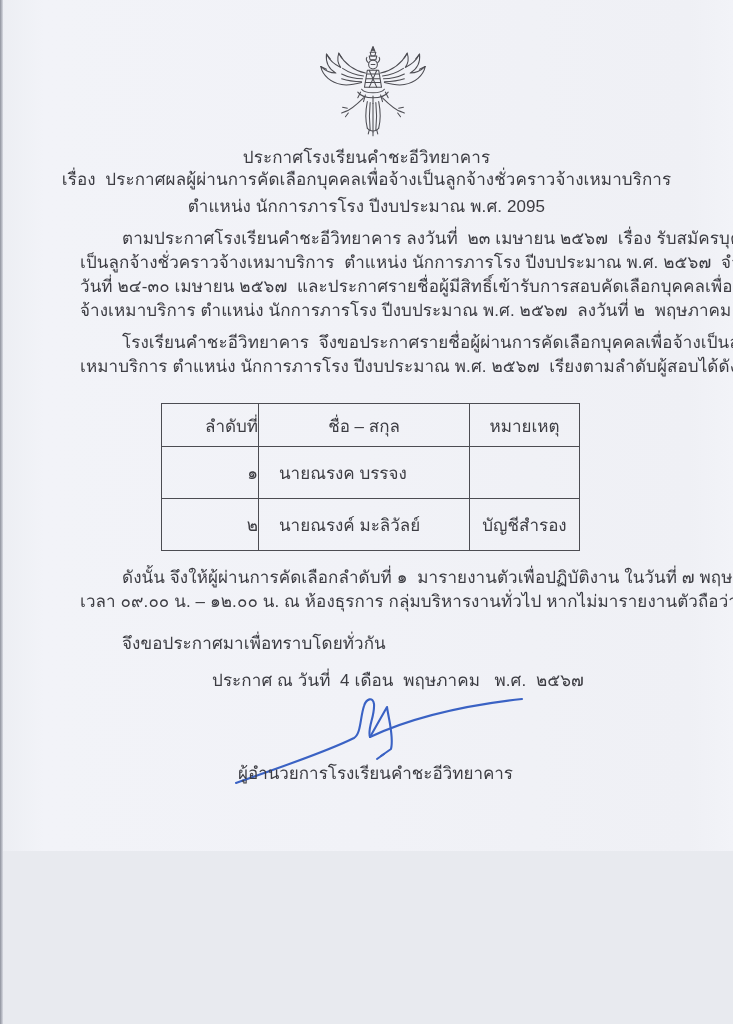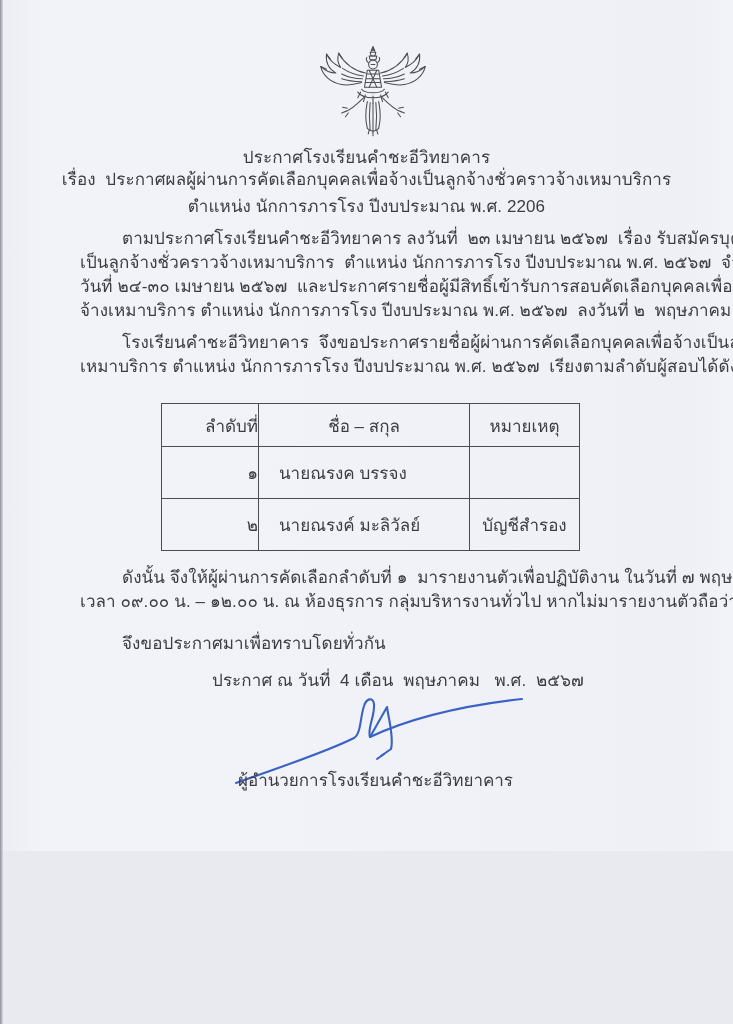--- a/index.html
+++ b/index.html
@@ -71,21 +71,21 @@
   }
   .sig-block {
     position: absolute;
     left: 208px;
     top: 759px;
     width: 335px;
     text-align: center;
     line-height: 23px;
   }
   .sig-name { display: block; white-space: pre; }
-  .sig-title { display: block; white-space: pre; margin-top: 10px; }
+  .sig-title { display: block; white-space: pre; margin-top: 3px; }
 </style>
 </head>
 <body>
 
 <div class="paper">
   <div class="scan-edge"></div>
 
   <svg class="emblem" viewBox="0 0 120 104" fill="none" stroke="#4c4c52" stroke-width="1.1" stroke-linecap="round" stroke-linejoin="round">
 
     <path d="M60 2 L62 7 L60 5.5 L58 7 Z" fill="#4c4c52"></path>
@@ -118,21 +118,21 @@
     <path d="M70 56 C76 62 82 68 90 71 M87 67 L92 66 M88 70 L93 72 M86 72 L89 76"></path>
 
     <path d="M54 60 C52 70 52 80 54 88 M60 62 L60 92 M66 60 C68 70 68 80 66 88"></path>
     <path d="M57 61 C56 70 56 80 57 90 M63 61 C64 70 64 80 63 90"></path>
     <path d="M54 88 C57 92 63 92 66 88"></path>
     <path d="M60 92 L60 96 M56 90 L55 94 M64 90 L65 94"></path>
   </svg>
 
   <div class="line centered" style="top:146px;">ประกาศโรงเรียนคำชะอีวิทยาคาร</div>
   <div class="line centered" style="top:168px;">เรื่อง  ประกาศผลผู้ผ่านการคัดเลือกบุคคลเพื่อจ้างเป็นลูกจ้างชั่วคราวจ้างเหมาบริการ</div>
-  <div class="line centered" style="top:195px;">ตำแหน่ง นักการภารโรง ปีงบประมาณ พ.ศ. 2206</div>
+  <div class="line centered" style="top:195px;">ตำแหน่ง นักการภารโรง ปีงบประมาณ พ.ศ. 2095</div>
 
   <div class="line" style="left:122px; top:227px;">ตามประกาศโรงเรียนคำชะอีวิทยาคาร ลงวันที่  ๒๓ เมษายน ๒๕๖๗  เรื่อง รับสมัครบุคคลเพื่อคัดเลือก</div>
   <div class="line" style="left:80px;  top:251px;">เป็นลูกจ้างชั่วคราวจ้างเหมาบริการ  ตำแหน่ง นักการภารโรง ปีงบประมาณ พ.ศ. ๒๕๖๗  จำนวน ๑ อัตรา ระหว่าง</div>
   <div class="line" style="left:80px;  top:275px;">วันที่ ๒๔-๓๐ เมษายน ๒๕๖๗  และประกาศรายชื่อผู้มีสิทธิ์เข้ารับการสอบคัดเลือกบุคคลเพื่อจ้างเป็นลูกจ้างชั่วคราว</div>
   <div class="line" style="left:80px;  top:299px;">จ้างเหมาบริการ ตำแหน่ง นักการภารโรง ปีงบประมาณ พ.ศ. ๒๕๖๗  ลงวันที่ ๒  พฤษภาคม ๒๕๖๗  นั้น</div>
 
   <div class="line" style="left:122px; top:331px;">โรงเรียนคำชะอีวิทยาคาร  จึงขอประกาศรายชื่อผู้ผ่านการคัดเลือกบุคคลเพื่อจ้างเป็นลูกจ้างชั่วคราวจ้าง</div>
   <div class="line" style="left:80px;  top:355px;">เหมาบริการ ตำแหน่ง นักการภารโรง ปีงบประมาณ พ.ศ. ๒๕๖๗  เรียงตามลำดับผู้สอบได้ดังนี้</div>
 
   <table class="result-table">

